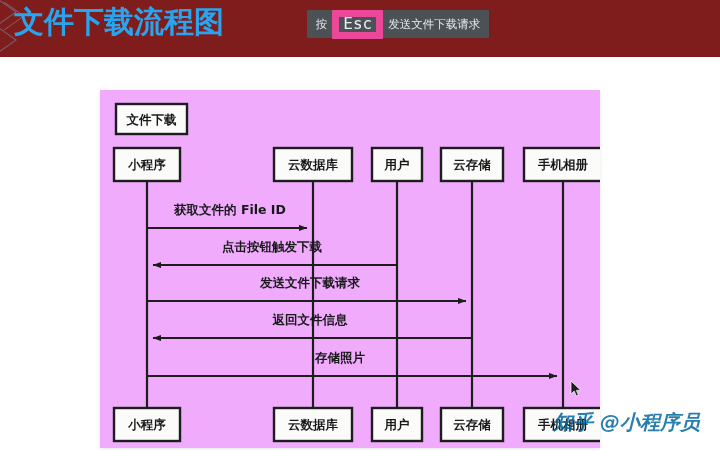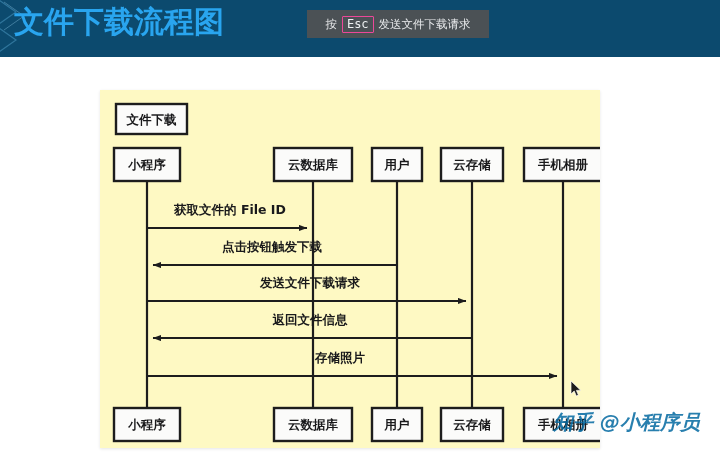--- a/index.html
+++ b/index.html
@@ -14,21 +14,21 @@
     overflow: hidden;
     position: relative;
   }
 
   
   #header {
     position: absolute;
     left: 0; top: 0;
     width: 720px;
     height: 57px;
-    background: #0c4a6e;
+    background: #7f1d1d;
   }
   #title-deco {
     position: absolute;
     left: -6px;
     top: -4px;
     width: 46px;
     height: 58px;
     opacity: 0.35;
   }
   #page-title {
@@ -54,24 +54,24 @@
     justify-content: center;
     gap: 5px;
   }
   #esc-hint .txt {
     color: #e8eaec;
     font-size: 11.5px;
     line-height: 14px;
     white-space: nowrap;
   }
   #esc-key {
-    border: 1px solid #ec4899;
+    border: 7px solid #ec4899;
     color: #eceff1;
     font-family: "DejaVu Sans Mono", "Liberation Mono", monospace;
-    font-size: 12px;
+    font-size: 16px;
     padding: 1px 4px 2px 4px;
     line-height: 12px;
     border-radius: 1px;
   }
 
   
   #backdrop {
     position: absolute;
     left: 0; top: 57px;
     width: 720px;
@@ -79,21 +79,21 @@
     background: #ffffff;
   }
 
   
   #diagram-panel {
     position: absolute;
     left: 100px;
     top: 90px;
     width: 500px;
     height: 358px;
-    background: #fef9c3;
+    background: #f0abfc;
     box-shadow: 0 1px 3px rgba(0,0,0,0.10);
   }
   #diagram-svg {
     position: absolute;
     left: 0; top: 0;
     width: 500px;
     height: 358px;
     display: block;
   }
 

